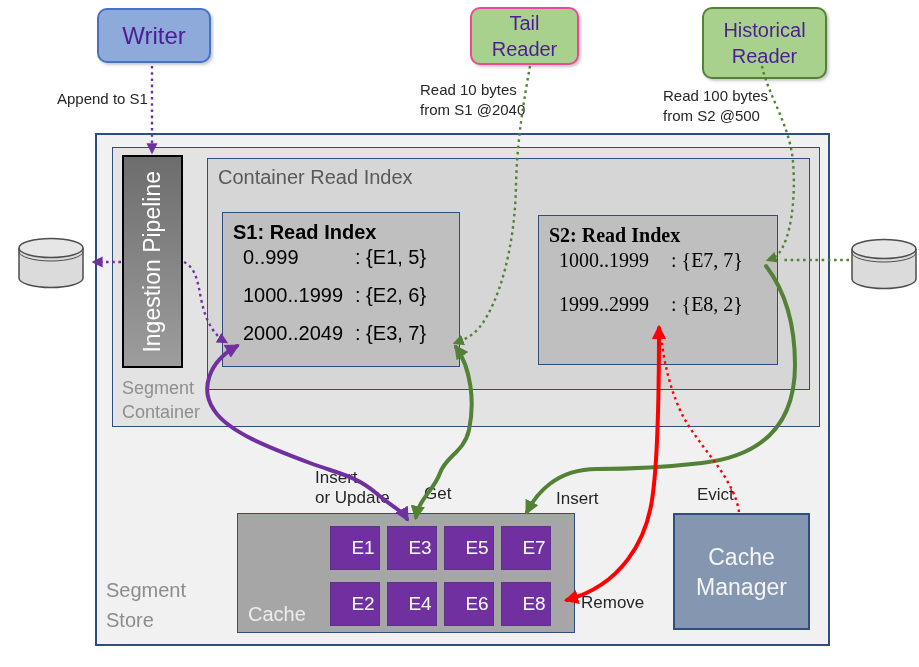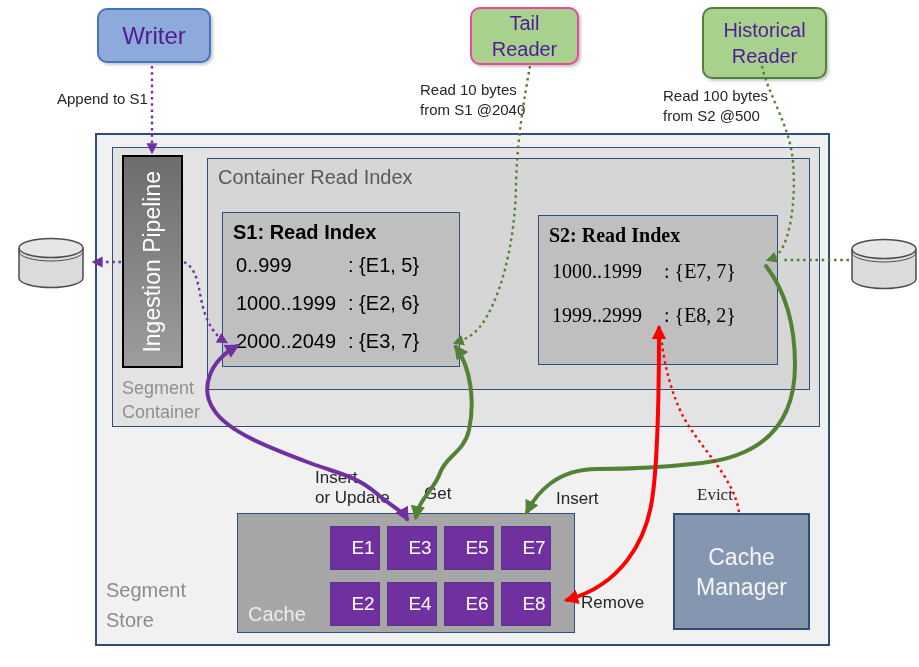--- a/index.html
+++ b/index.html
@@ -38,21 +38,21 @@
     background:linear-gradient(180deg,#6d6d6d,#9d9d9d); border:2px solid #000;
     display:flex; align-items:center; justify-content:center; }
   #ingestion-pipeline-box .vtext {
     writing-mode:vertical-rl; transform:rotate(180deg);
     color:#fff; font-size:23px; white-space:nowrap; }
 
   .index-box { background:#BFBFBF; border:1.5px solid #2F4E7E; color:#000000; }
   #s1-box { left:222px; top:212px; width:238px; height:155px; }
   #s2-box { left:538px; top:215px; width:240px; height:150px;font-family:Liberation Serif, serif; }
   .index-title { font-weight:bold; font-size:20px; margin:8px 0 2px 10px; }
-  .irow { display:flex; align-items:center; padding-left:13px; font-size:20px; }
+  .irow { display:flex; padding-left:20px; font-size:20px; }
   #s1-box .irow { height:38px; }
   #s2-box .irow { height:44px; }
   .irange { width:112px; white-space:pre; }
   .ival { white-space:pre; }
 
   .ghost-label { color:#8F8F8F; font-size:18px; line-height:24px; }
   #segment-store-label { left:106px; top:575px; color:#8C8C8C; font-size:20px; line-height:30px; }
 
   
   #cache-box { left:237px; top:513px; width:338px; height:120px;
@@ -175,21 +175,21 @@
 
   <div class="abs tier-label" id="tier1-label">Tier 1</div>
   <div class="abs tier-label" id="tier2-label">Tier 2</div>
 
   <div class="abs flow-label" style="left:315px; top:468px;">
     <div>Insert</div>
     <div>or Update</div>
   </div>
   <div class="abs flow-label" style="left:424px; top:484px;">Get</div>
   <div class="abs flow-label" style="left:556px; top:489px;">Insert</div>
-  <div class="abs flow-label" style="left:697px; top:485px;font-family:Liberation Serif, serif;">Evict</div>
+  <div class="abs flow-label" style="left:697px; top:485px;">Evict</div>
   <div class="abs flow-label" style="left:581px; top:593px;">Remove</div>
 
   <svg id="arrow-layer" viewBox="0 0 919 667" xmlns="http://www.w3.org/2000/svg">
     <defs>
       <marker id="ap-d" markerWidth="4.6" markerHeight="4.6" refX="3.6" refY="2.3" orient="auto" markerUnits="strokeWidth">
           <path d="M0,0 L4.6,2.3 L0,4.6 z" fill="#7030A0"></path>
         </marker>
       <marker id="ap-s" markerWidth="3.6" markerHeight="3.6" refX="2.8" refY="1.8" orient="auto" markerUnits="strokeWidth">
           <path d="M0,0 L3.6,1.8 L0,3.6 z" fill="#7030A0"></path>
         </marker>

